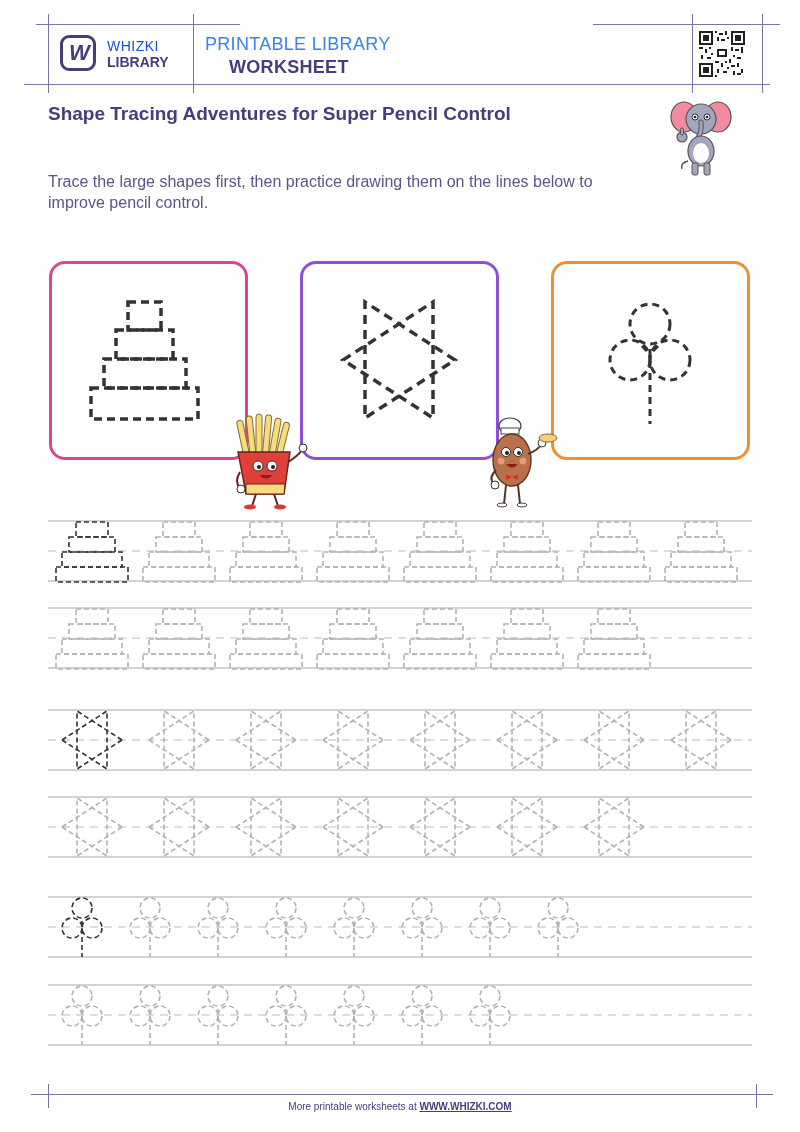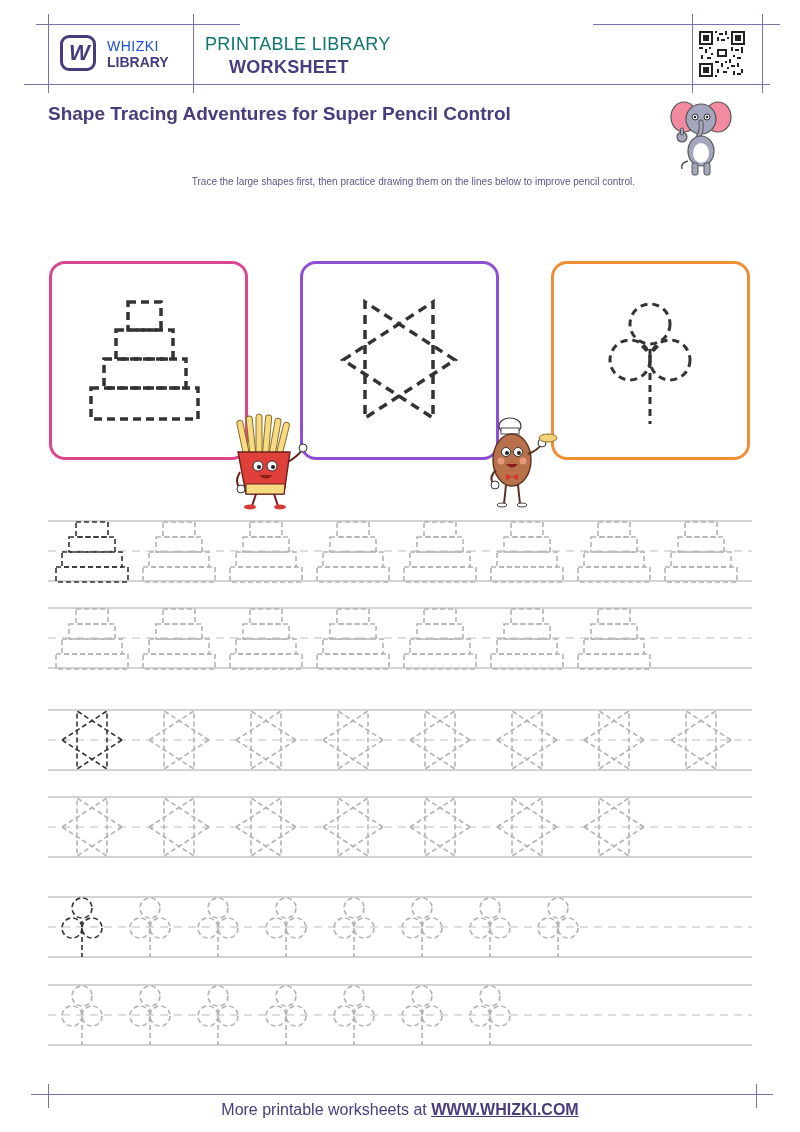--- a/index.html
+++ b/index.html
@@ -5,35 +5,35 @@
   * { box-sizing: border-box; margin: 0; padding: 0; }
   html, body { width: 800px; height: 1132px; background: #ffffff; overflow: hidden; }
   body { position: relative; font-family: "Liberation Sans", "DejaVu Sans", sans-serif; color: #4a3b7c; }
   .hline { position: absolute; height: 1px; background: #7d72a8; }
   .vline { position: absolute; width: 1px; background: #7d72a8; }
 
   .logo-box { position: absolute; left: 60px; top: 35px; width: 36px; height: 36px; border: 3px solid #4a3b7c; border-radius: 9px; display: flex; align-items: center; justify-content: center; }
   .logo-w { font-weight: 900; font-style: italic; font-size: 22px; color: #4a3b7c; letter-spacing: -3px; line-height: 1; }
   .brand1 { position: absolute; left: 107px; top: 38px; font-size: 14px; letter-spacing: 0.5px; color: #1d4ed8; }
   .brand2 { position: absolute; left: 107px; top: 54px; font-size: 14px; font-weight: bold; color: #4a3b7c; }
-  .lib1 { position: absolute; left: 205px; top: 34px; font-size: 18px; color: #0f766e; letter-spacing: 0.3px; }
+  .lib1 { position: absolute; left: 205px; top: 34px; font-size: 18px; color: #3b82f6; letter-spacing: 0.3px; }
   .lib2 { position: absolute; left: 205px; top: 57px; font-size: 18px; font-weight: bold; color: #4a3b7c; letter-spacing: 0.3px; margin-left: 24px; }
 
   .qr { position: absolute; left: 699px; top: 31px; width: 46px; height: 46px; }
 
   .title { position: absolute; left: 48px; top: 98px; width: 580px; font-size: 19px; font-weight: bold; line-height: 32px; color: #4a3b7c; }
-  .subtitle { position: absolute; left: 55px; top: 171px; width: 580px; font-size: 10px; line-height: 21px; color: #5e5389; text-align: right; }
+  .subtitle { position: absolute; left: 48px; top: 171px; width: 580px; font-size: 16px; line-height: 21px; color: #5e5389; }
 
   .shape-box { position: absolute; top: 261px; width: 199px; height: 199px; border: 3px solid; border-radius: 16px; background: #fff; }
 
   .mascot { position: absolute; }
 
   .row-svg { position: absolute; left: 0; top: 0; }
 
-  .footer { position: absolute; top: 1101px; left: 0; width: 800px; text-align: center; font-size: 16px; color: #4a3b7c; }
+  .footer { position: absolute; top: 1101px; left: 0; width: 800px; text-align: center; font-size: 10px; color: #4a3b7c; }
   .footer a { font-weight: bold; color: #4a3b7c; text-decoration: underline; }
 </style>
 </head>
 <body>
 
 <div class="hline" style="left:36px; top:24px; width:204px;"></div>
 <div class="hline" style="left:593px; top:24px; width:187px;"></div>
 <div class="hline" style="left:24px; top:84px; width:746px;"></div>
 <div class="vline" style="left:48px; top:14px; height:79px;"></div>
 <div class="vline" style="left:193px; top:14px; height:79px;"></div>

